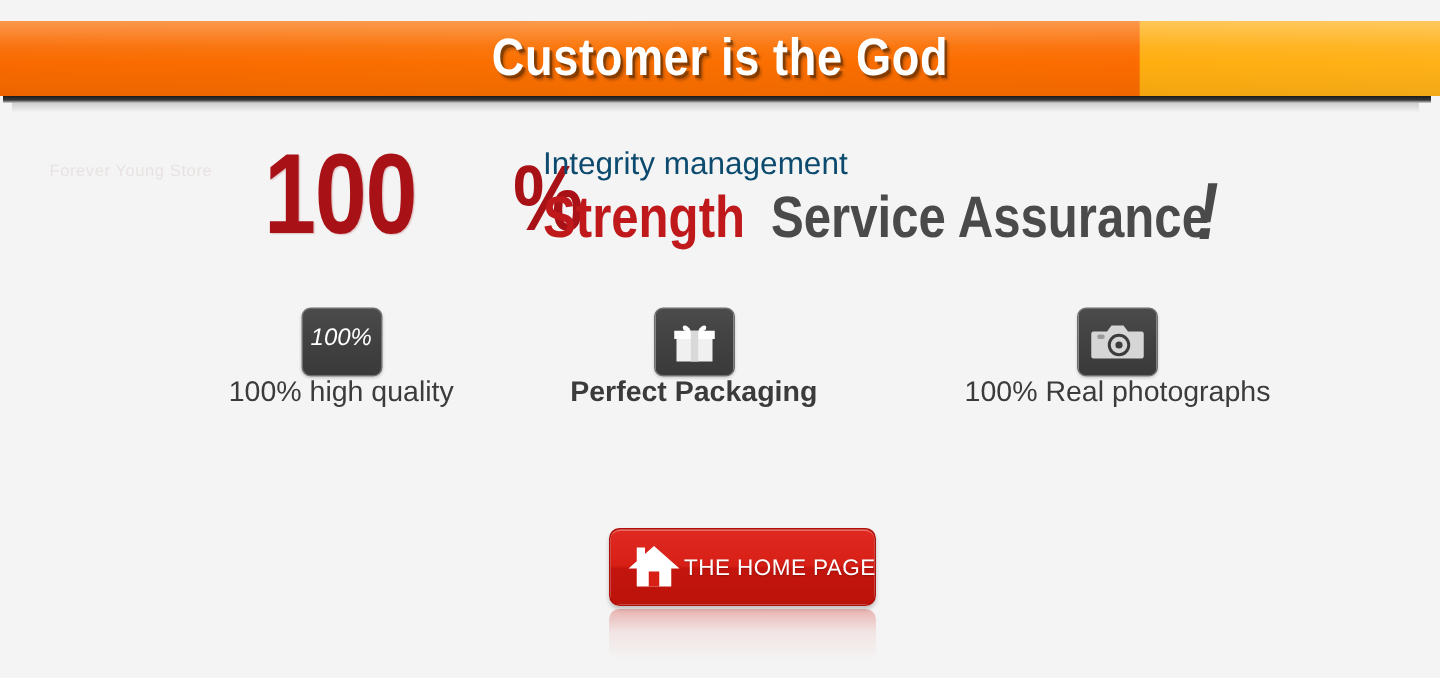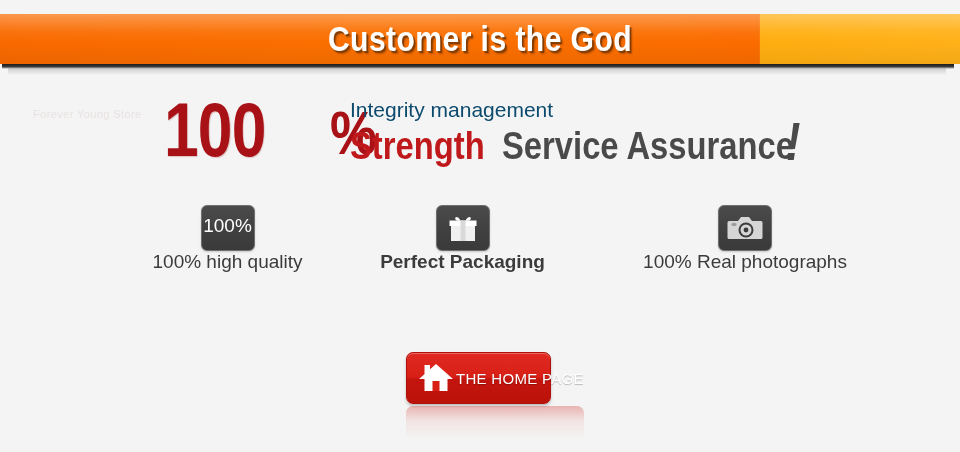--- a/index.html
+++ b/index.html
@@ -84,21 +84,21 @@
     top: 108px;
     font-size: 11px;
     color: #e9e2e2;
     letter-spacing: 0.4px;
     white-space: nowrap;
   }
 
   
   .headline {
     position: absolute;
-    left: 164px;
+    left: 176px;
     top: 92px;
     width: 700px;
     height: 90px;
   }
   .hl-100 {
     position: absolute;
     left: 0;
     top: 2px;
     font-size: 76px;
     font-weight: bold;
@@ -196,38 +196,39 @@
     border: 1px solid #6f6f6f;
     box-shadow: 0 1px 2px rgba(0,0,0,0.18);
     position: relative;
     box-sizing: border-box;
   }
   .icon-box .pct-text {
     position: absolute;
     left: 0; right: 0;
     top: 10px;
     color: #ffffff;
-    font-size: 19px;
+    font-size: 16px;
     line-height: 20px;
     text-align: center;
+    font-style: italic;
   }
   .icon-box svg { position: absolute; left: 50%; top: 50%; transform: translate(-50%,-50%); }
 
   .feature-label {
     font-size: 19px;
     color: #3b3b3b;
     white-space: nowrap;
   }
 
   
   .home-btn {
     position: absolute;
     left: 406px;
     top: 352px;
-    width: 145px;
+    width: 178px;
     height: 52px;
     border-radius: 7px;
     background: linear-gradient(to bottom, #e02a21 0%, #d71f16 48%, #c3150e 52%, #bb1209 100%);
     border: 1px solid #b01009;
     box-shadow: inset 0 1px 0 rgba(255,255,255,0.30), 0 2px 3px rgba(0,0,0,0.22);
     display: flex;
     align-items: center;
     box-sizing: border-box;
     cursor: pointer;
   }

